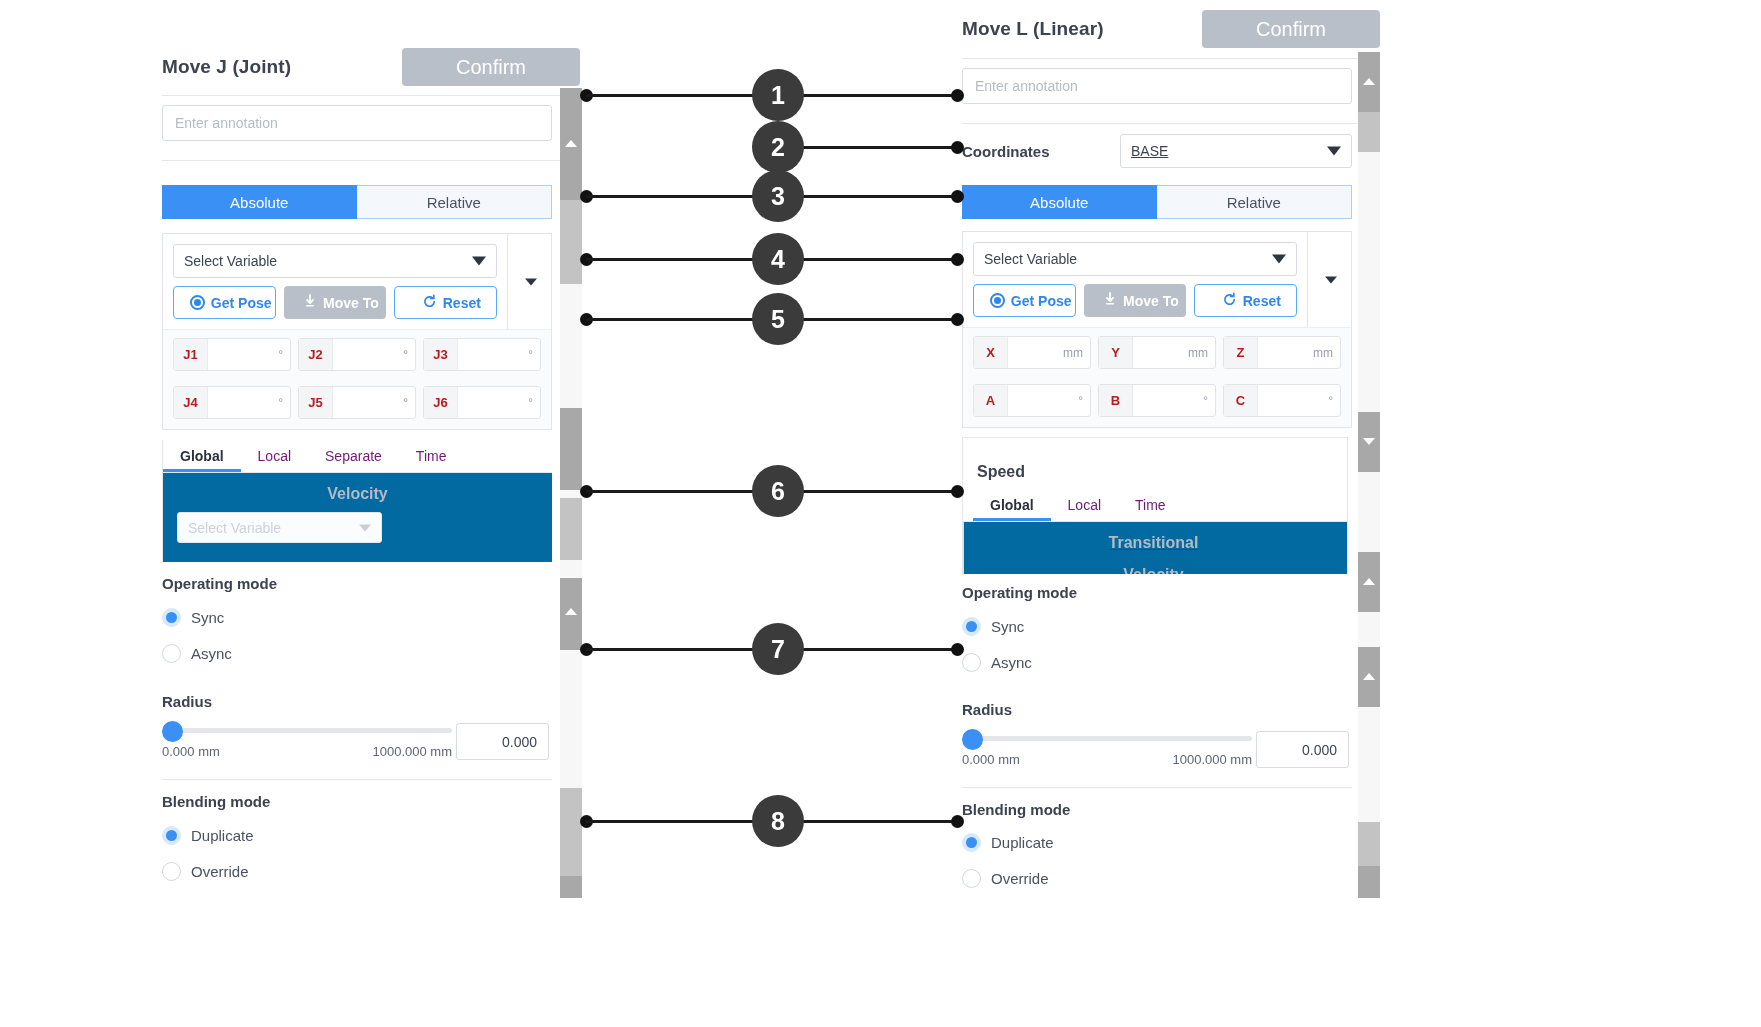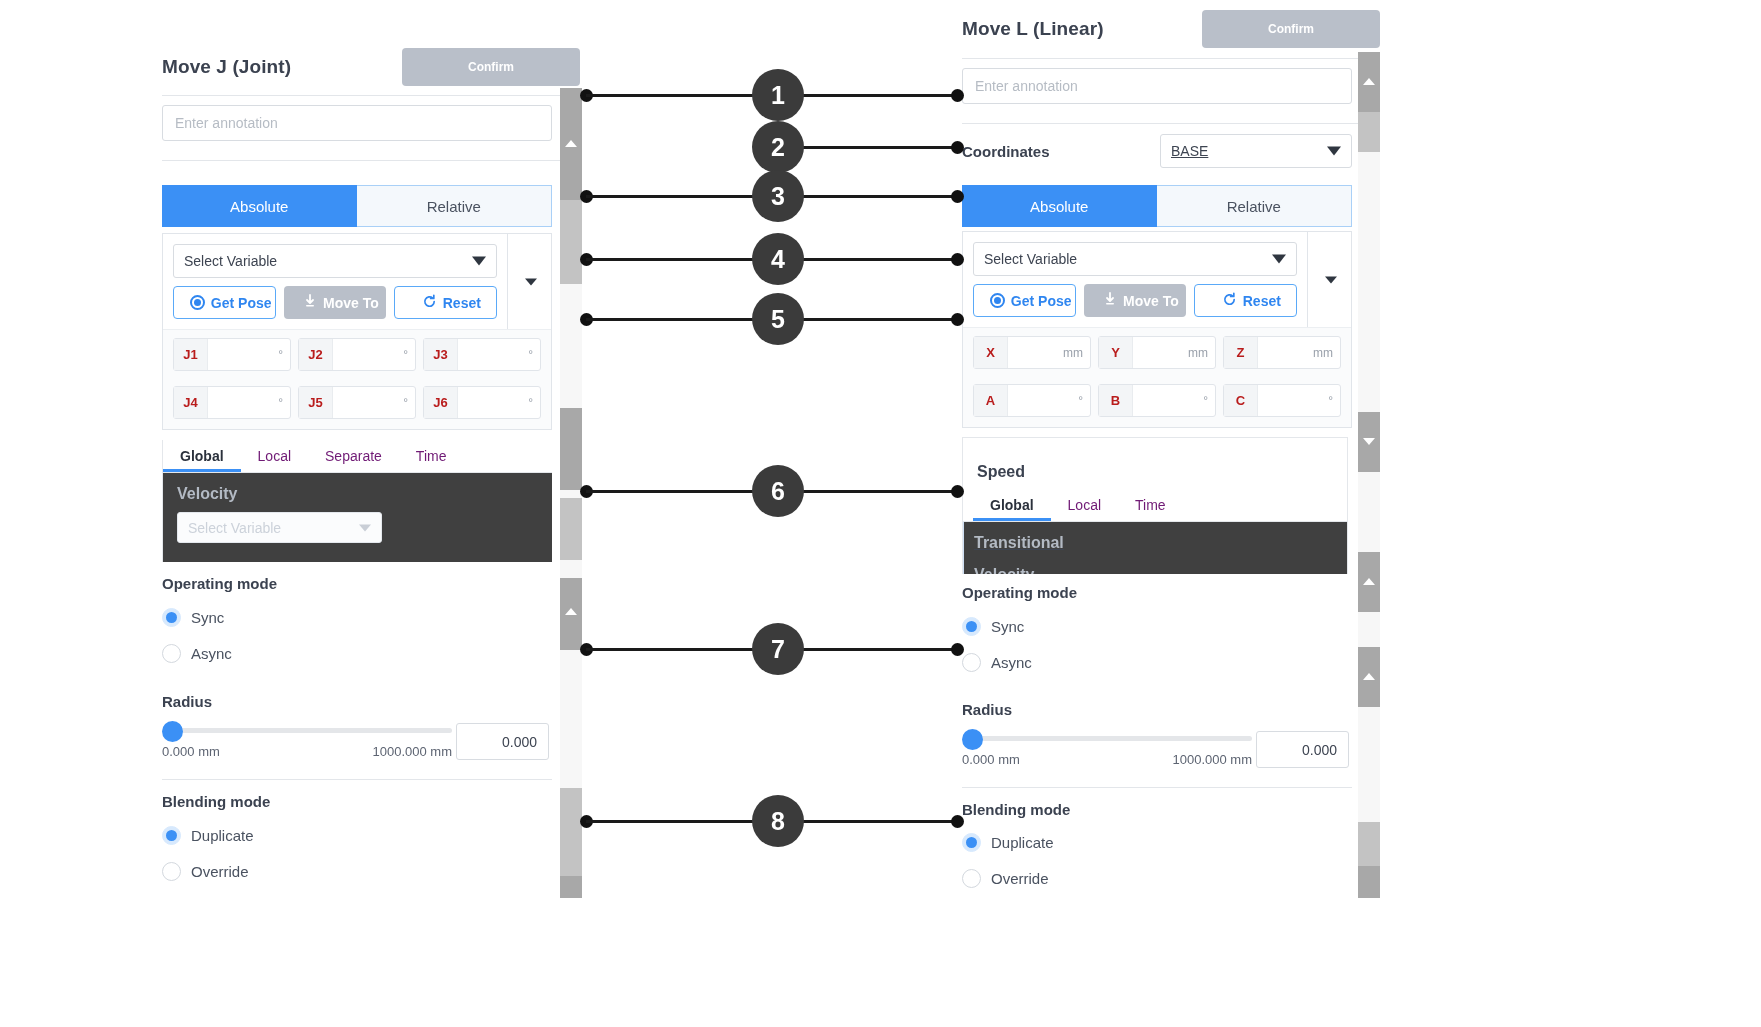--- a/index.html
+++ b/index.html
@@ -20,21 +20,21 @@
   .panel-head {
     display:flex; align-items:center; justify-content:space-between;
     padding:0 0 0 0;
   }
   .panel-title {
     font-size:19px; font-weight:bold; color:#3b4250; letter-spacing:.1px;
   }
   .confirm-btn {
     width:178px; height:38px; border-radius:4px;
     background:#b9bfc9; color:#ffffff;
-    font-size:12px; font-weight:bold;
+    font-size:20px; font-weight:normal;
     display:flex; align-items:center; justify-content:center;
     border:none; cursor:default;
   }
   .hr { height:1px; background:#e3e6ea; width:100%; }
 
   .annot-input {
     width:100%; height:36px;
     border:1px solid #d8dce1; border-radius:3px;
     background:#fff; padding:0 12px;
     font-size:14px; color:#3d4451;
@@ -52,21 +52,21 @@
   }
   .caret {
     position:absolute; right:10px; top:50%; transform:translateY(-50%);
     width:0; height:0; border-left:7px solid transparent;
     border-right:7px solid transparent; border-top:9px solid #2f3640;
   }
   .caret.sm { border-left-width:6px; border-right-width:6px; border-top-width:7px; }
   .caret.muted { border-top-color:#c9ced6; }
 
   
-  .seg { display:flex; width:100%; height:42px;border-radius:9px; }
+  .seg { display:flex; width:100%; height:34px;border-radius:9px; }
   .seg div {
     flex:1; display:flex; align-items:center; justify-content:center;
     font-size:15px;
   }
   .seg .on { background:#3b90f5; color:#fff; }
   .seg .off { background:#f4f8fc; color:#4a5260; border:1px solid #a9d0f7; border-left:none; }
 
   
   .pose-wrap { border:1px solid #e1e5ea; background:#fff; }
   .pose-top { display:flex; }
@@ -102,21 +102,21 @@
   .fld .val { flex:1; height:100%; }
   .fld .unit { font-size:12px; color:#9aa1ab; padding-right:7px; }
 
   
   .tabs { display:flex; gap:0; border-bottom:1px solid #e4e7eb; }
   .tab {
     padding:0 17px; height:32px; line-height:32px; font-size:14px; color:#701a75;
   }
   .tab.active { color:#2b313c; font-weight:bold; box-shadow:inset 0 -3px 0 #3b90f5; }
 
-  .speed-body { background:#404040; padding:12px 14px 0 14px; }
+  .speed-body { background:#0369a1; padding:12px 14px 0 14px;text-align:center; }
   .speed-body .lbl { font-size:16px; font-weight:bold; color:#b3bac4; }
   .ghost-select {
     margin-top:9px; width:205px; height:31px;
     border:1px solid #e4e8ed; border-radius:3px; background:#fbfcfd;
     display:flex; align-items:center; padding:0 10px;
     font-size:14px; color:#ccd2da; position:relative;
   }
 
   
   .sect-title { font-size:15px; font-weight:bold; color:#3b4250; }
@@ -341,21 +341,21 @@
     </div>
 
     <div class="hr" style="position:absolute; left:2px; top:58px; width:418px;"></div>
 
     <input class="annot-input" style="position: absolute; left: 2px; top: 68px; width: 390px;" placeholder="Enter annotation">
 
     <div class="hr" style="position:absolute; left:2px; top:123px; width:418px;"></div>
 
     <div class="coord-row" style="position:absolute; left:2px; top:134px; width:390px;">
       <span class="coord-label">Coordinates</span>
-      <span class="select-box" style="width:192px;text-decoration:underline;">
+      <span class="select-box" style="width:232px;text-decoration:underline;">
         <span>BASE</span>
         <span class="caret"></span>
       </span>
     </div>
 
     <div class="seg" style="position:absolute; left:2px; top:185px; width:390px;">
       <div class="on">Absolute</div>
       <div class="off">Relative</div>
     </div>
 

